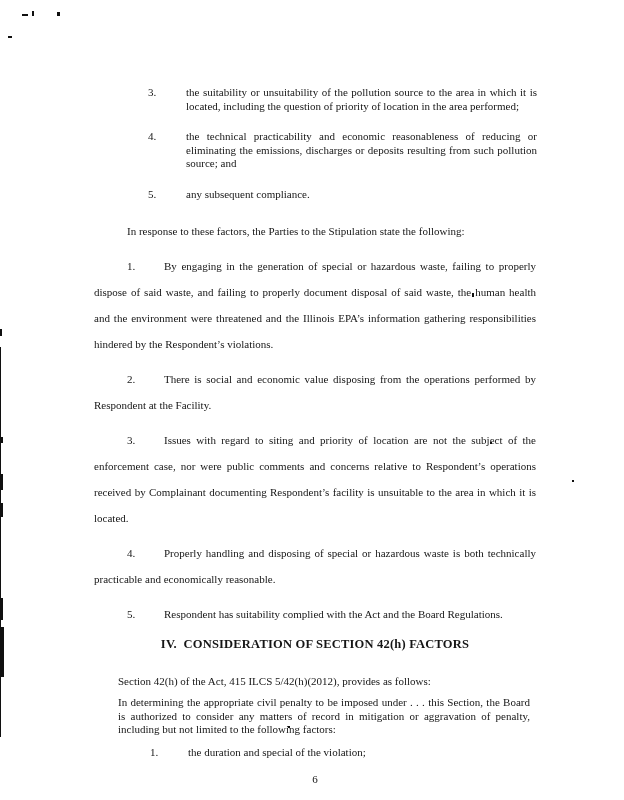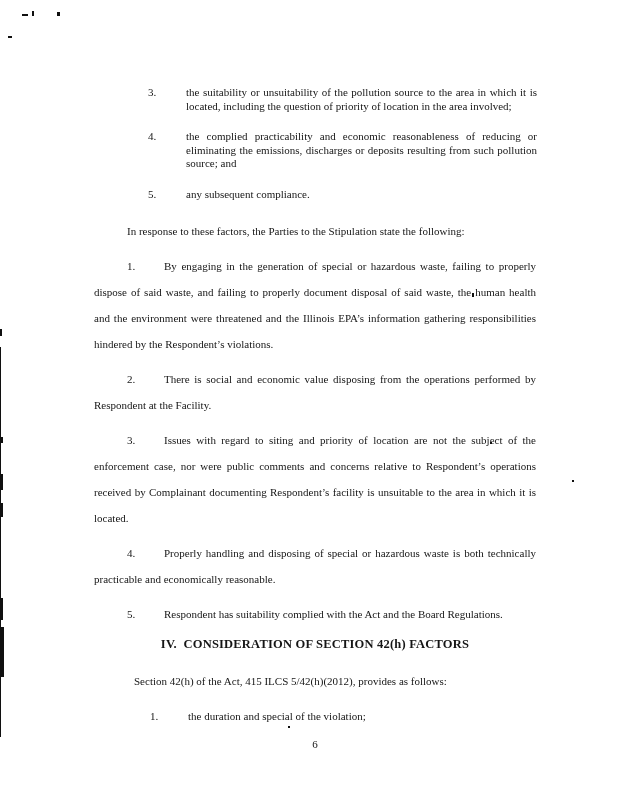--- a/index.html
+++ b/index.html
@@ -35,21 +35,21 @@
 
   .heading{
     margin:4px 0 16px;
     font-size:12.5px;line-height:16px;
     font-weight:bold;text-align:center;
     white-space:pre-wrap;
     letter-spacing:.2px;
   }
 
   .statute-intro{
-    margin:16px;
+    margin:0;
     font-size:11px;line-height:26px;
     text-indent:33px;
   }
   .quote{
     margin:2px 15px 0 33px;
     font-size:11px;line-height:13.5px;
     text-align:justify;
   }
   .q-item{
     display:flex;
@@ -100,42 +100,43 @@
   <div class="speck b5"></div>
   <div class="speck d1"></div>
   <div class="speck d2"></div>
   <div class="speck d3"></div>
   <div class="speck d4"></div>
 
   <div class="content">
 
     <div class="sub-item first">
       <span class="num">3.</span>
-      <span class="txt">the suitability or unsuitability of the pollution source to the area in which it is located, including the question of priority of location in the area involved;</span>
+      <span class="txt">the suitability or unsuitability of the pollution source to the area in which it is located, including the question of priority of location in the area performed;</span>
     </div>
     <div class="sub-item">
       <span class="num">4.</span>
-      <span class="txt">the complied practicability and economic reasonableness of reducing or eliminating the emissions, discharges or deposits resulting from such pollution source; and</span>
+      <span class="txt">the technical practicability and economic reasonableness of reducing or eliminating the emissions, discharges or deposits resulting from such pollution source; and</span>
     </div>
     <div class="sub-item">
       <span class="num">5.</span>
       <span class="txt">any subsequent compliance.</span>
     </div>
 
     <p class="bodyp">In response to these factors, the Parties to the Stipulation state the following:</p>
 
     <p class="bodyp"><span class="pnum">1.</span><span>By engaging in the generation of special or hazardous waste, failing to properly dispose of said waste, and failing to properly document disposal of said waste, the human health and the environment were threatened and the Illinois EPA’s information gathering responsibilities hindered by the Respondent’s violations.</span></p>
     <p class="bodyp"><span class="pnum">2.</span><span>There is social and economic value disposing from the operations performed by Respondent at the Facility.</span></p>
     <p class="bodyp"><span class="pnum">3.</span><span>Issues with regard to siting and priority of location are not the subject of the enforcement case, nor were public comments and concerns relative to Respondent’s operations received by Complainant documenting Respondent’s facility is unsuitable to the area in which it is located.</span></p>
     <p class="bodyp"><span class="pnum">4.</span><span>Properly handling and disposing of special or hazardous waste is both technically practicable and economically reasonable.</span></p>
     <p class="bodyp"><span class="pnum">5.</span><span>Respondent has suitability complied with the Act and the Board Regulations.</span></p>
 
     <h2 class="heading">IV.  CONSIDERATION OF SECTION 42(h) FACTORS</h2>
 
     <p class="statute-intro">Section 42(h) of the Act, 415 ILCS 5/42(h)(2012), provides as follows:</p>
+    <div class="quote">In determining the appropriate civil penalty to be imposed under . . . this Section, the Board is authorized to consider any matters of record in mitigation or aggravation of penalty, including but not limited to the following factors:</div>
 
     <div class="q-item">
       <span class="num">1.</span>
       <span class="txt">the duration and special of the violation;</span>
     </div>
 
     <div class="pageno">6</div>
 
   </div>
 </div>

